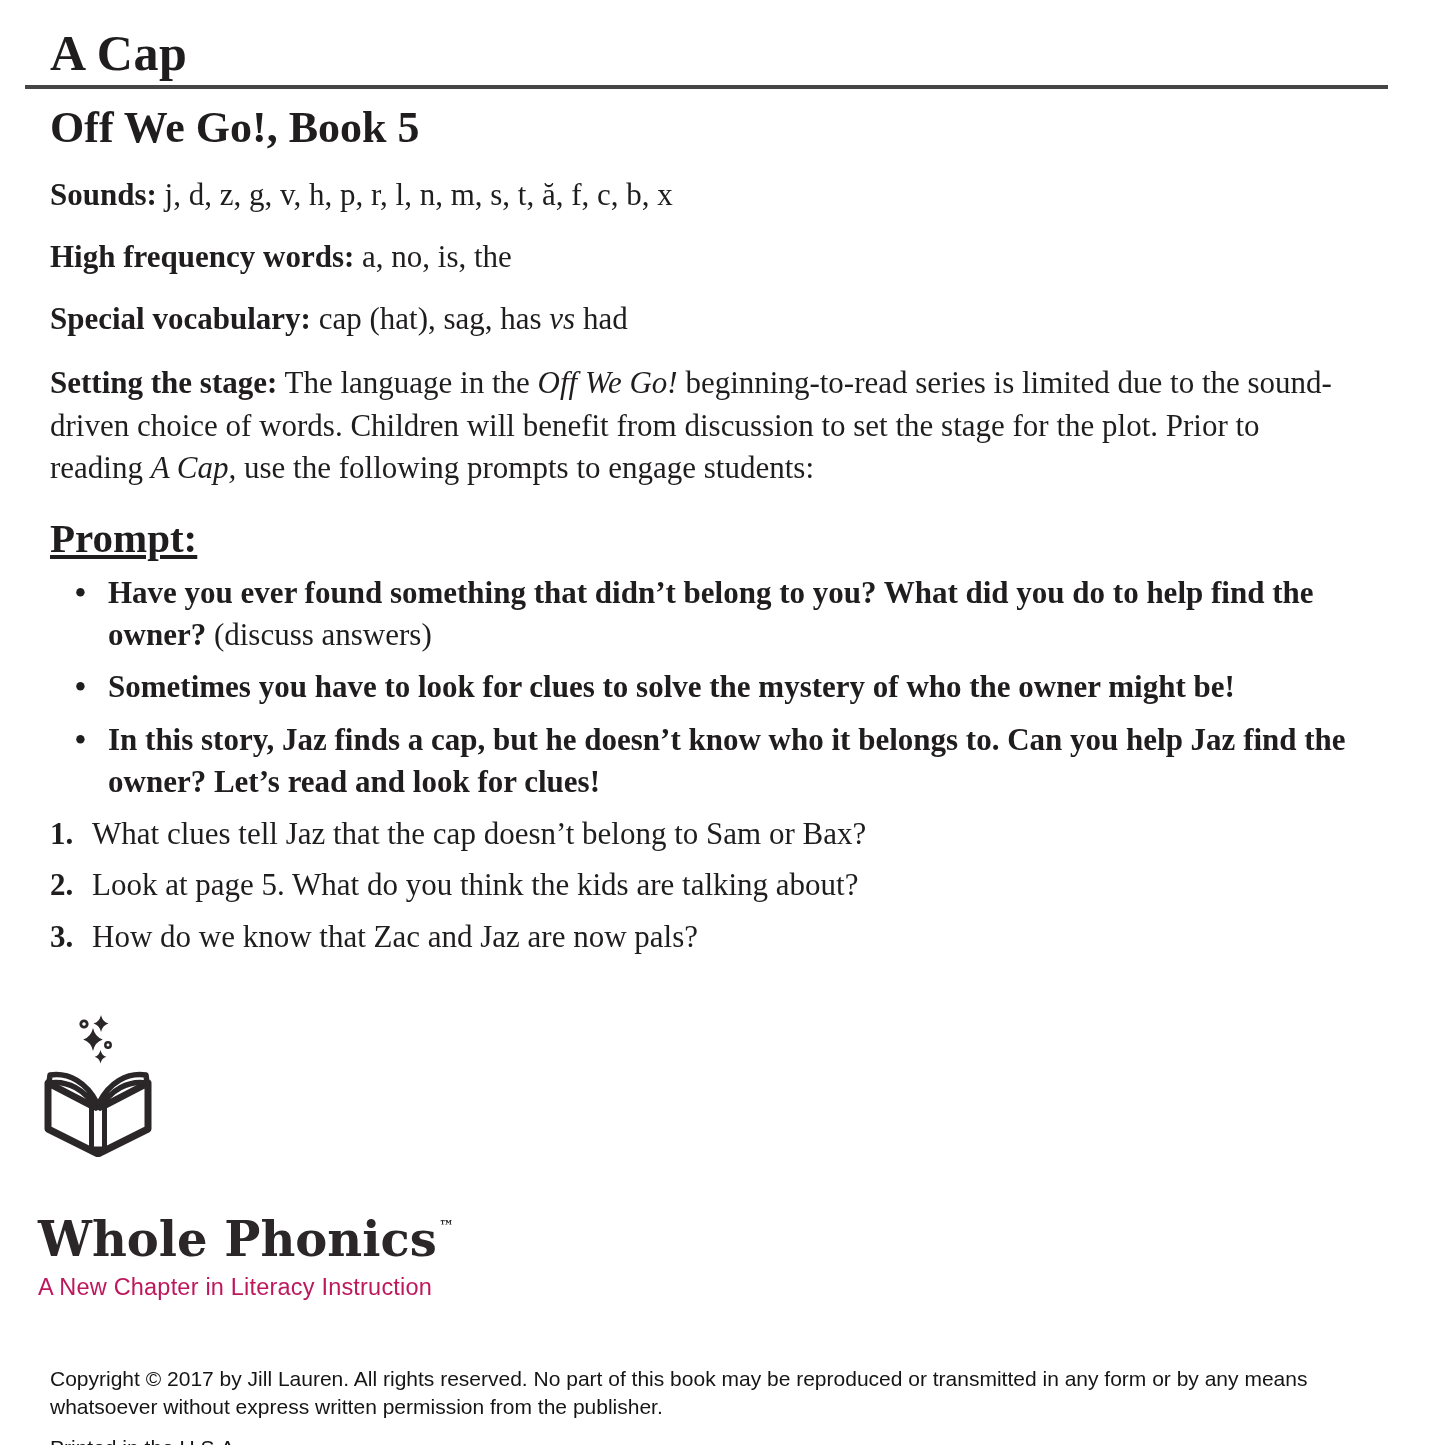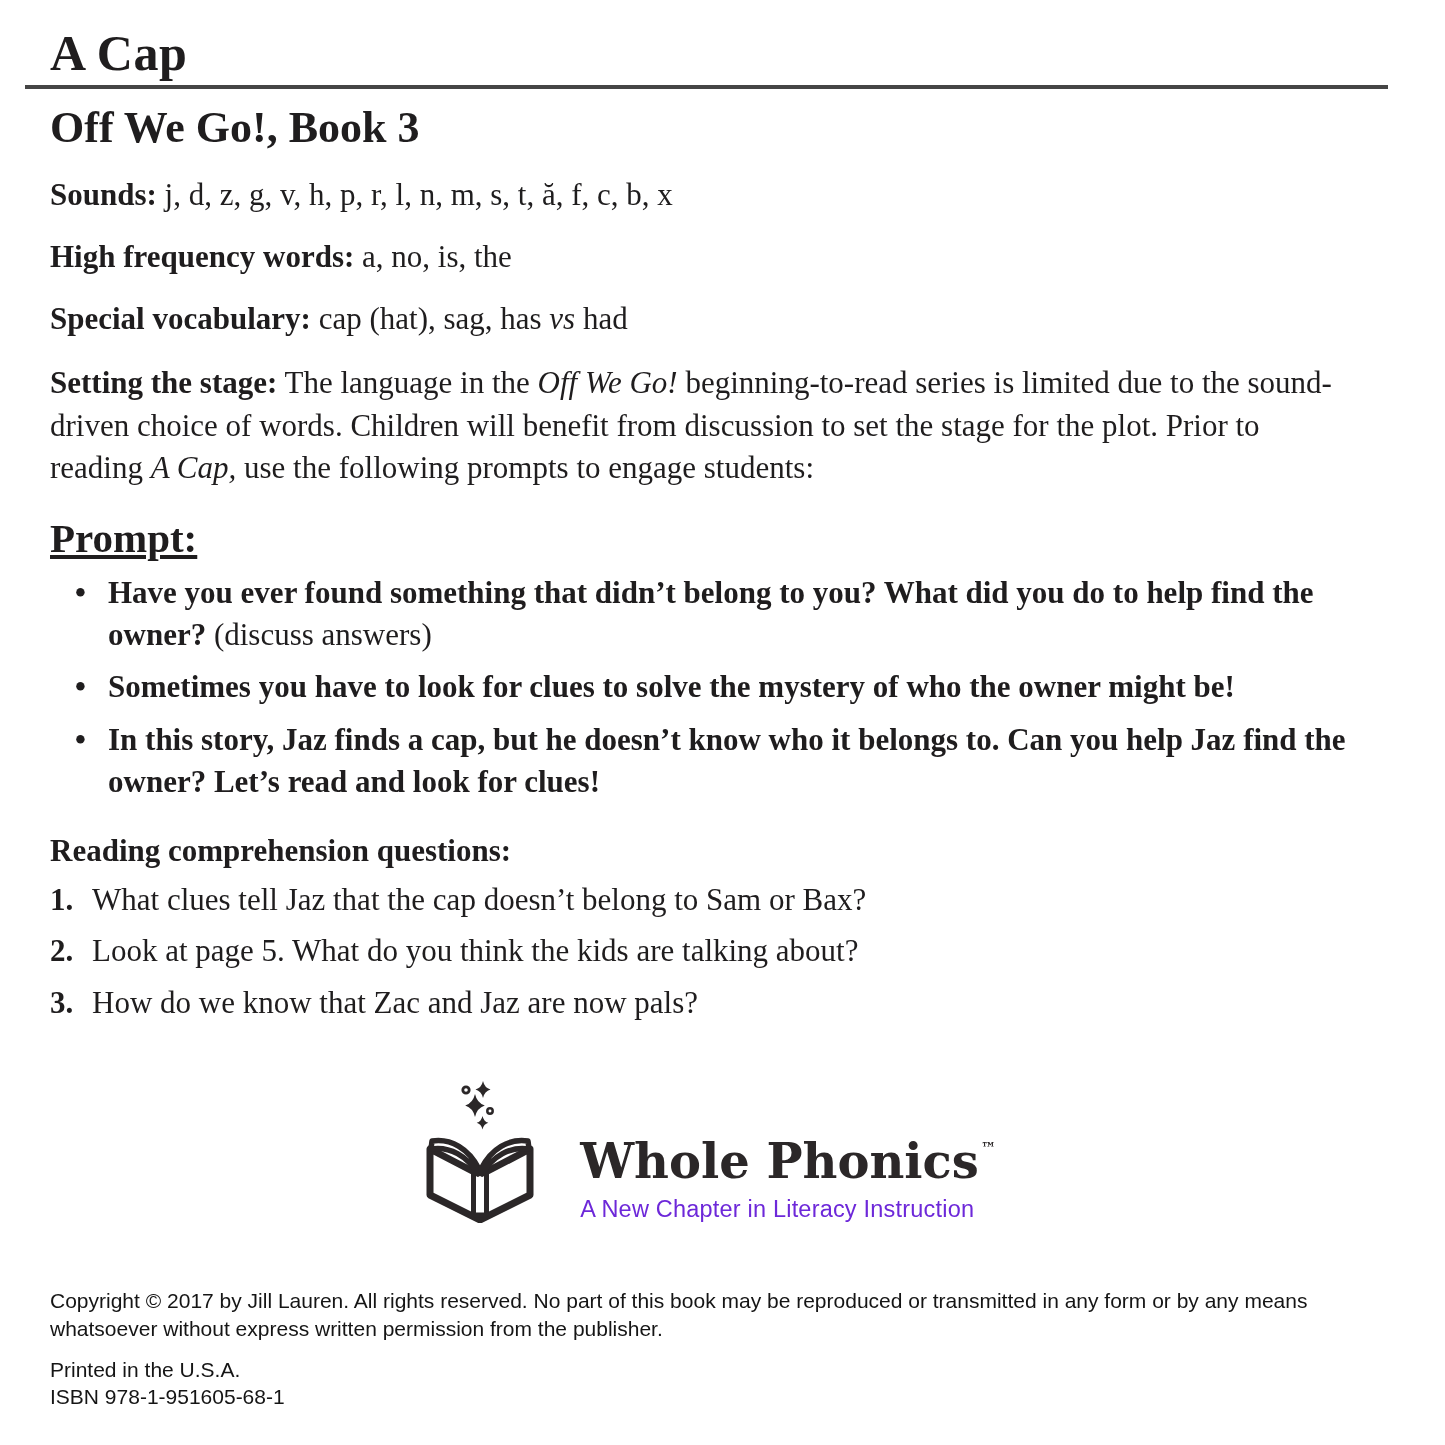--- a/index.html
+++ b/index.html
@@ -27,47 +27,47 @@
   ul.prompts li{display:flex;font-size:31px;line-height:1.36;margin-top:10px;}
   .bullet-marker{width:33px;flex:none;font-weight:bold;}
   .prompt-text{flex:1;max-width:1295px;}
 
   .rcq-label{font-size:31px;font-weight:bold;margin:30px 0 0;}
   ol.rcq{list-style:none;margin:8px 0 0;padding:0;}
   ol.rcq li{display:flex;font-size:31px;line-height:1.3;margin-top:11px;}
   .q-num{width:42px;flex:none;font-weight:bold;}
   .q-text{flex:1;}
 
-  .logo-row{margin-top:58px;display:flex;justify-content:center;align-items:flex-end;gap:40px;transform:translateX(-12px);}
+  .logo-row{margin-top:58px;display:flex;justify-content:center;align-items:flex-start;gap:24px;transform:translateX(-12px);flex-direction:column;}
   .logo-icon{flex:none;display:block;}
   .logo-text{display:flex;flex-direction:column;padding-top:34px;}
   .logo-name-row{display:flex;align-items:flex-start;}
   .logo-name{
     font-family:"DejaVu Serif", serif;
     font-weight:bold;font-size:48px;line-height:1;
     letter-spacing:0;color:#2b2728;white-space:nowrap;
   }
   .logo-tm{font-family:"DejaVu Serif", serif;font-weight:bold;font-size:15px;color:#2b2728;margin-top:2px;margin-left:2px;}
   .logo-tagline{
     font-family:"Liberation Sans", sans-serif;
-    font-size:23.5px;font-weight:500;color:#6d28d9;margin-top:11px;letter-spacing:.2px;white-space:nowrap;
+    font-size:23.5px;font-weight:500;color:#be185d;margin-top:11px;letter-spacing:.2px;white-space:nowrap;
   }
 
   .footer{margin-top:64px;font-family:"Liberation Sans", sans-serif;color:#151515;}
   .copyright{font-size:21px;line-height:1.34;}
   .printed-block{font-size:21px;line-height:1.3;margin-top:13px;}
 </style>
 </head>
 <body>
 
 <div class="page">
 
   <h1>A Cap</h1>
   <div class="rule"></div>
-  <h2>Off We Go!, Book 3</h2>
+  <h2>Off We Go!, Book 5</h2>
 
   <p class="meta">
     <span class="b">Sounds:</span>
     <span>j, d, z, g, v, h, p, r, l, n, m, s, t, ă, f, c, b, x</span>
   </p>
 
   <p class="meta">
     <span class="b">High frequency words:</span>
     <span>a, no, is, the</span>
   </p>
@@ -100,21 +100,20 @@
     <li>
       <span class="bullet-marker">•</span>
       <span class="prompt-text"><span class="bi">Sometimes you have to look for clues to solve the mystery of who the owner might be!</span></span>
     </li>
     <li>
       <span class="bullet-marker">•</span>
       <span class="prompt-text"><span class="bi">In this story, Jaz finds a cap, but he doesn’t know who it belongs to. Can you help Jaz find the owner? Let’s read and look for clues!</span></span>
     </li>
   </ul>
 
-  <p class="rcq-label">Reading comprehension questions:</p>
 
   <ol class="rcq">
     <li>
       <span class="q-num">1.</span>
       <span class="q-text">What clues tell Jaz that the cap doesn’t belong to Sam or Bax?</span>
     </li>
     <li>
       <span class="q-num">2.</span>
       <span class="q-text">Look at page 5. What do you think the kids are talking about?</span>
     </li>

